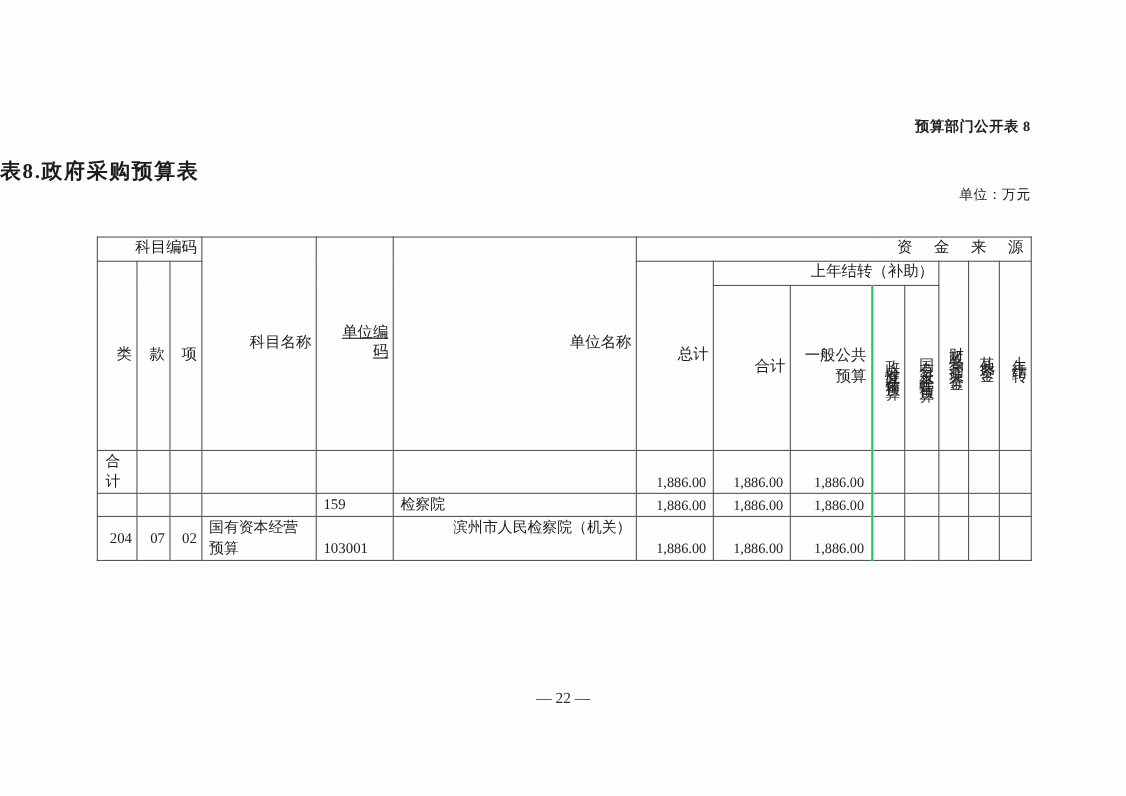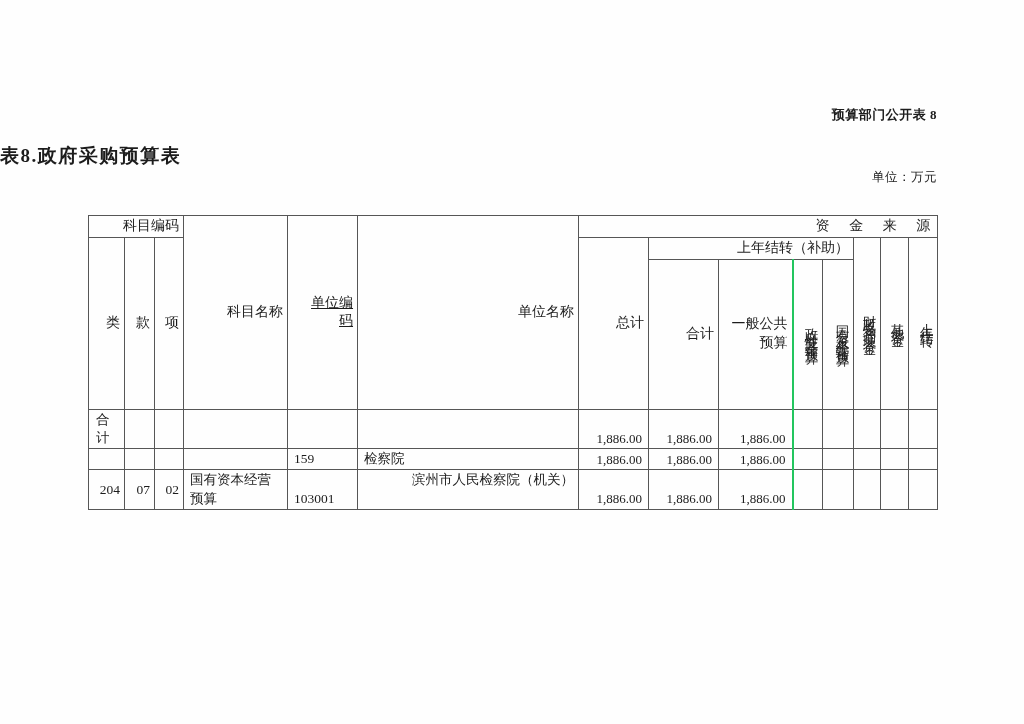--- a/index.html
+++ b/index.html
@@ -178,14 +178,15 @@
       <td class="b r num thick-r">1,886.00</td>
       <td></td>
       <td></td>
       <td></td>
       <td></td>
       <td></td>
     </tr>
   </tbody>
     </table>
 
+  <div class="page-number">— 22 —</div>
 
 </div>
 
 </body></html>

